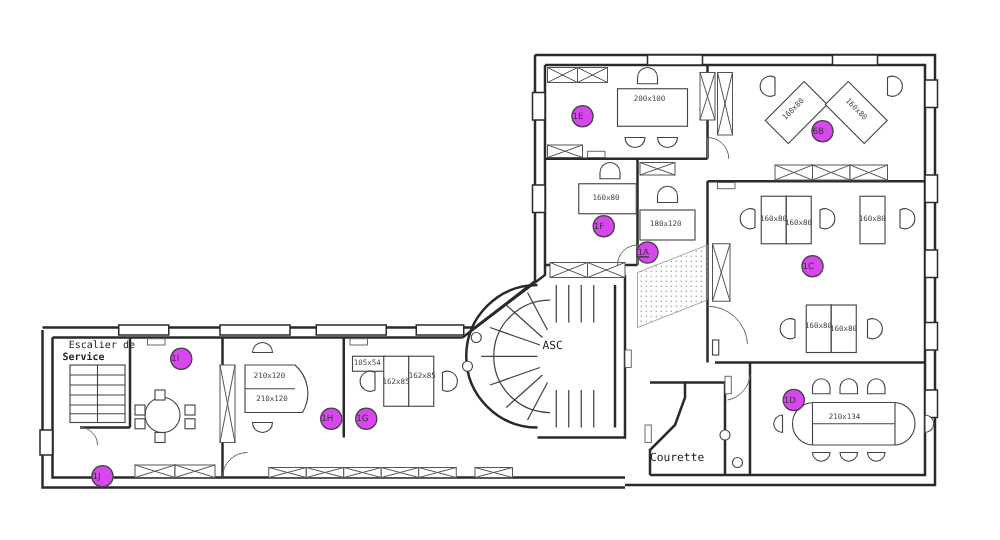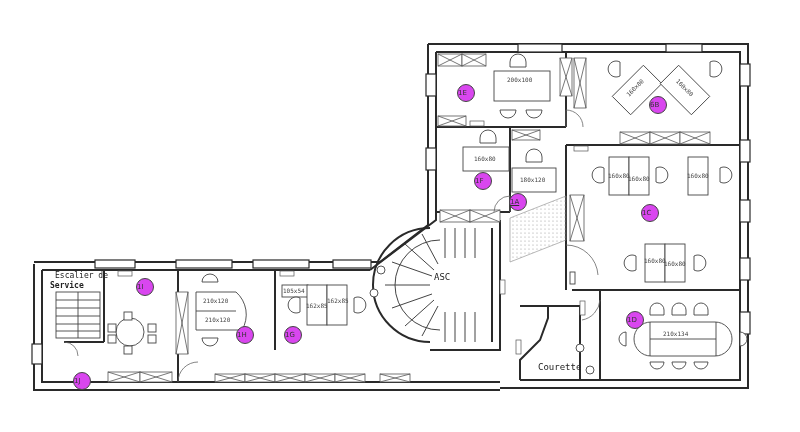--- a/index.html
+++ b/index.html
@@ -303,21 +303,21 @@
   </g>
 </svg>
 
 <div class="room-id" style="left:457px;top:84px;">1E</div>
 <div class="room-id" style="left:649px;top:96px;">6B</div>
 <div class="room-id" style="left:454px;top:172px;margin-left:20px;">1F</div>
 <div class="room-id" style="left:509px;top:193px;text-decoration:underline;">1A</div>
 <div class="room-id" style="left:641px;top:204px;">1C</div>
 <div class="room-id" style="left:626px;top:295px;margin-top:16px;">1D</div>
 <div class="room-id" style="left:136px;top:278px;">1I</div>
-<div class="room-id" style="left:236px;top:326px;">1H</div>
+<div class="room-id" style="left:256px;top:326px;">1H</div>
 <div class="room-id" style="left:284px;top:326px;">1G</div>
 <div class="room-id" style="left:73px;top:372px;">1J</div>
 
 <div class="lbl dim" style="left:507px;top:76px;">200x100</div>
 <div class="lbl dim" style="left:624px;top:84px;transform:rotate(-45deg);">160x80</div>
 <div class="lbl dim" style="left:674px;top:84px;transform:rotate(45deg);">160x80</div>
 <div class="lbl dim" style="left:474px;top:155px;">160x80</div>
 <div class="lbl dim" style="left:520px;top:176px;">180x120</div>
 <div class="lbl dim" style="left:608px;top:172px;">160x80</div>
 <div class="lbl dim" style="left:628px;top:175px;">160x80</div>
@@ -325,15 +325,15 @@
 <div class="lbl dim" style="left:644px;top:257px;">160x80</div>
 <div class="lbl dim" style="left:664px;top:260px;">160x80</div>
 <div class="lbl dim" style="left:203px;top:297px;">210x120</div>
 <div class="lbl dim" style="left:205px;top:316px;">210x120</div>
 <div class="lbl dim" style="left:283px;top:287px;">105x54</div>
 <div class="lbl dim" style="left:306px;top:302px;">162x85</div>
 <div class="lbl dim" style="left:327px;top:297px;">162x85</div>
 <div class="lbl dim" style="left:663px;top:330px;">210x134</div>
 
 <div class="lbl big" style="left:434px;top:272px;">ASC</div>
-<div class="lbl big" style="left:520px;top:362px;padding-left:18px;">Courette</div>
+<div class="lbl big" style="left:520px;top:362px;">Courette</div>
 <div class="lbl big" style="left:55px;top:271px;font-size:8px;">Escalier de</div>
 <div class="lbl big" style="left:50px;top:281px;font-size:8px;font-weight:bold;">Service</div>
 
 </body></html>

